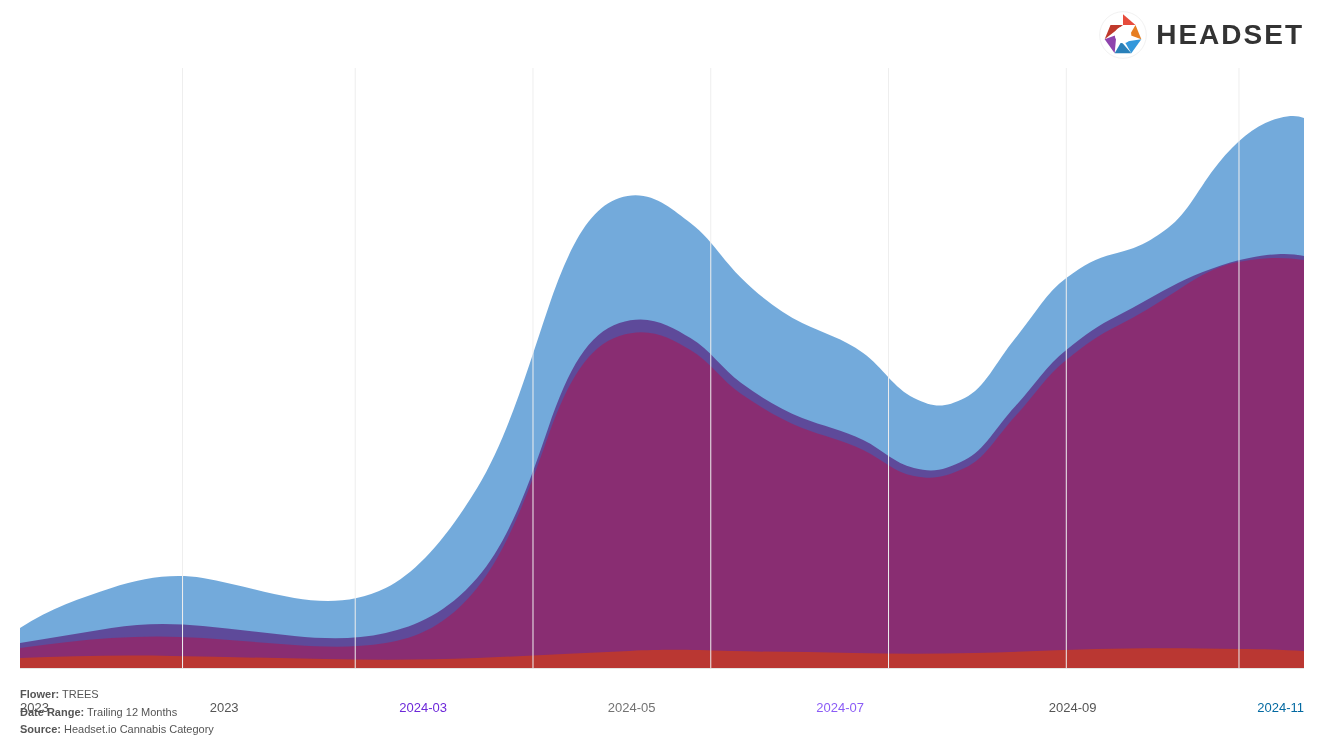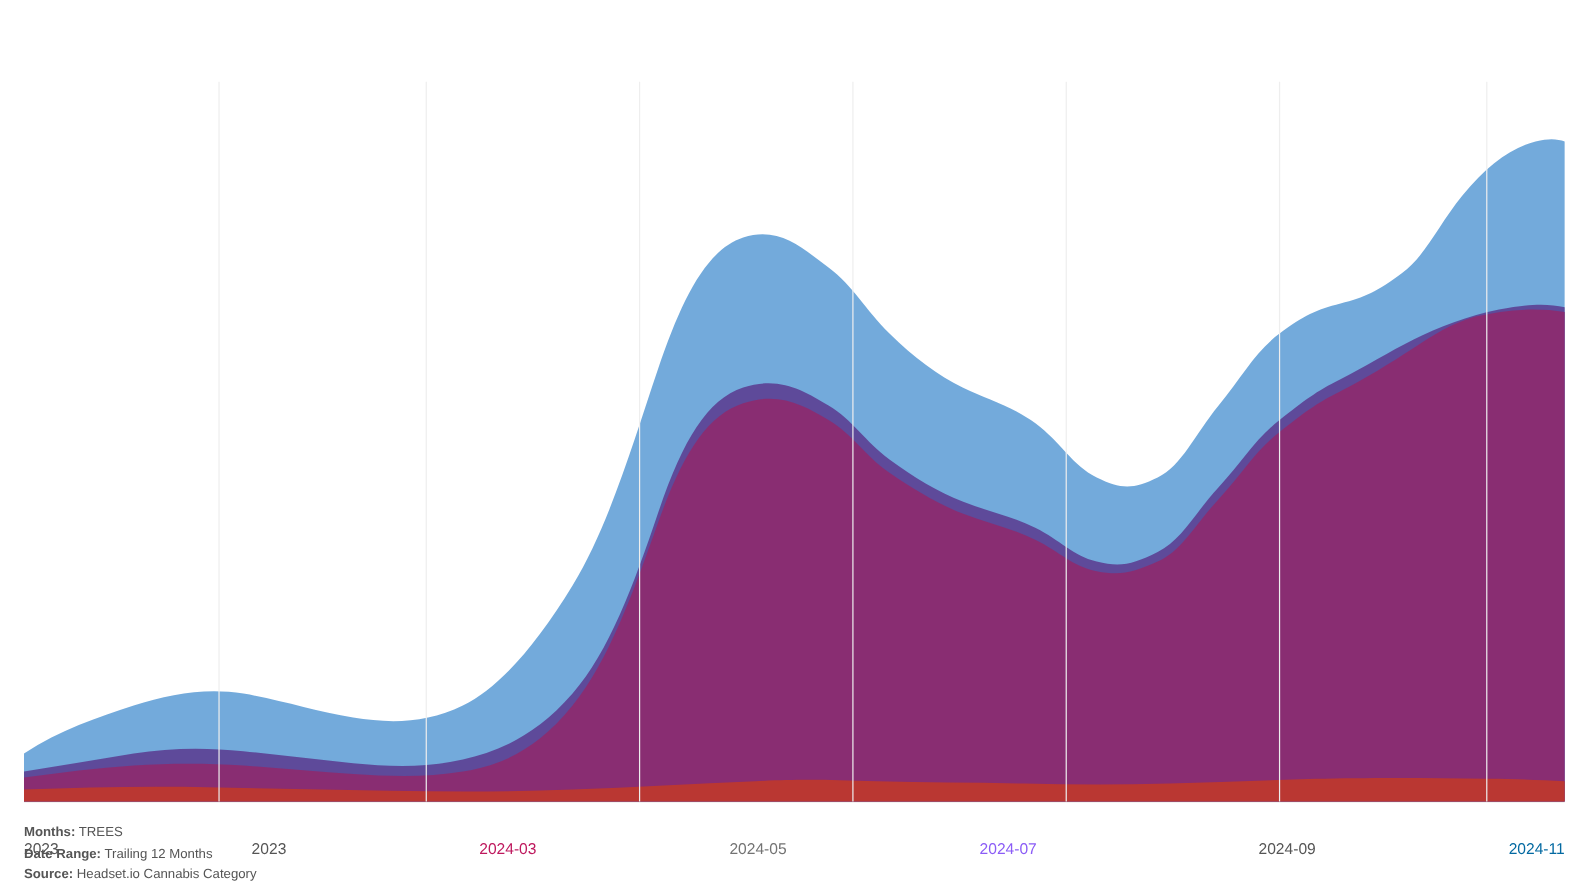--- a/index.html
+++ b/index.html
@@ -76,20 +76,41 @@
     }
     .footer-info span.bold {
       font-weight: bold;
     }
   </style>
 </head>
 <body>
 
 <div class="chart-container">
 
+  <div class="header-logo">
+    <svg class="logo-icon" viewBox="0 0 60 60" xmlns="http://www.w3.org/2000/svg">
+
+      <circle cx="30" cy="30" r="28" fill="white" stroke="#ddd" stroke-width="0.5"></circle>
+
+      <path d="M30 5 L45 18 L30 18 Z" fill="#e74c3c"></path>
+
+      <path d="M45 18 L52 35 L38 30 Z" fill="#e67e22"></path>
+
+      <path d="M52 35 L40 52 L32 38 Z" fill="#3498db"></path>
+
+      <path d="M40 52 L20 52 L28 38 Z" fill="#2980b9"></path>
+
+      <path d="M20 52 L8 35 L22 30 Z" fill="#8e44ad"></path>
+
+      <path d="M8 35 L15 18 L30 18 Z" fill="#c0392b"></path>
+
+      <circle cx="30" cy="30" r="10" fill="white"></circle>
+    </svg>
+    <span class="logo-text">HEADSET</span>
+  </div>
 
 
   <div class="legend">
     <div class="legend-item">
       <div class="legend-color" style="background:#c0392b;"></div>
       <span>Concentrates</span>
     </div>
     <div class="legend-item">
       <div class="legend-color" style="background:#8e2a6e;"></div>
       <span>Flower</span>
@@ -211,29 +232,29 @@
     <line x1="505" y1="0" x2="505" y2="600" stroke="#eee" stroke-width="1"></line>
     <line x1="680" y1="0" x2="680" y2="600" stroke="#eee" stroke-width="1"></line>
     <line x1="855" y1="0" x2="855" y2="600" stroke="#eee" stroke-width="1"></line>
     <line x1="1030" y1="0" x2="1030" y2="600" stroke="#eee" stroke-width="1"></line>
     <line x1="1200" y1="0" x2="1200" y2="600" stroke="#eee" stroke-width="1"></line>
   </svg>
 
   <div style="position:absolute;bottom:28px;left:20px;right:20px;display:flex;justify-content:space-between;">
     <span class="x-label" style="font-size:13px;color:#555;">2023</span>
     <span class="x-label" style="font-size:13px;color:#555;">2023</span>
-    <span class="x-label" style="font-size:13px;color:#be185d;text-align:center;">2024-03</span>
+    <span class="x-label" style="font-size:13px;color:#6d28d9;text-align:center;">2024-03</span>
     <span class="x-label" style="font-size:13px;color:#737373;">2024-05</span>
     <span class="x-label" style="font-size:13px;color:#8b5cf6;">2024-07</span>
     <span class="x-label" style="font-size:13px;color:#555;margin-left:24px;">2024-09</span>
     <span class="x-label" style="font-size:13px;color:#0369a1;">2024-11</span>
   </div>
 
   <div class="footer-info">
-    <span class="bold">Months:</span>
+    <span class="bold">Flower:</span>
     <span> TREES</span>
     <br>
     <span class="bold">Date Range:</span>
     <span> Trailing 12 Months</span>
     <br>
     <span class="bold">Source:</span>
     <span> Headset.io Cannabis Category</span>
   </div>
 
 </div>

